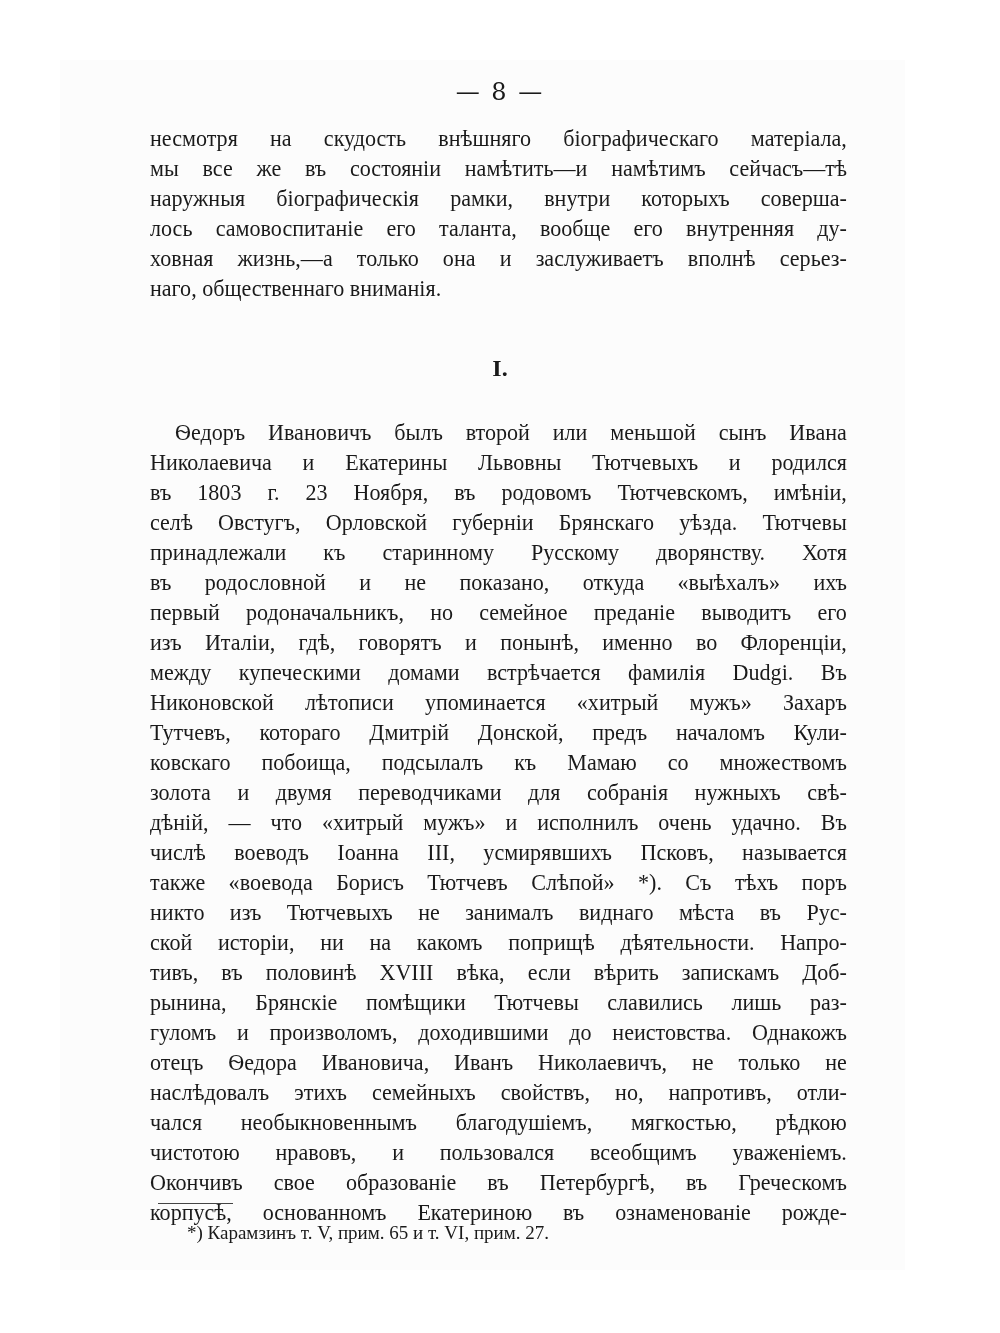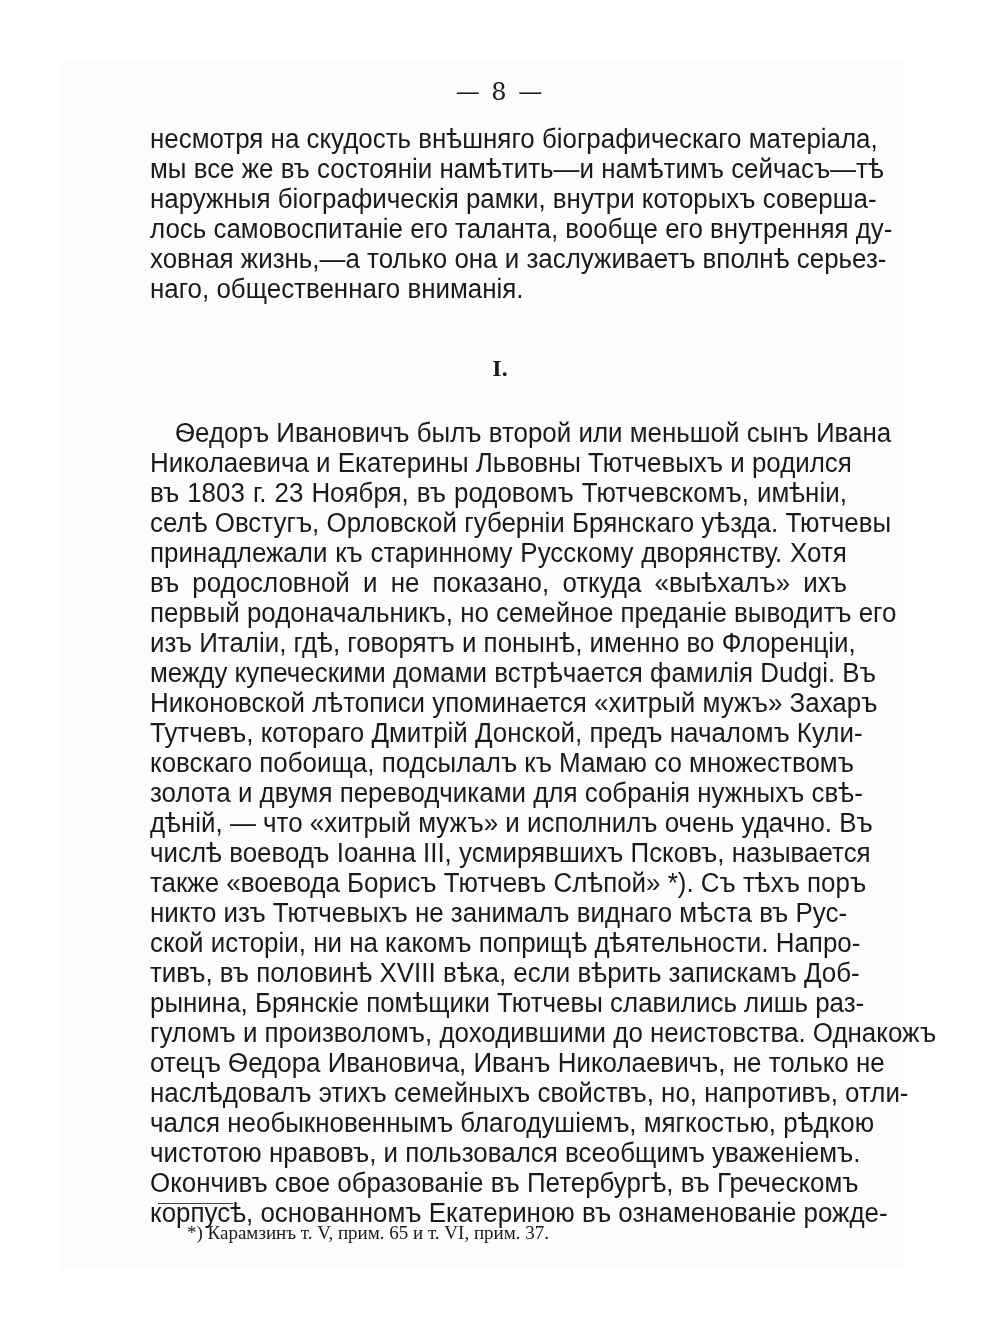--- a/index.html
+++ b/index.html
@@ -26,22 +26,22 @@
       width: 1000px;
       top: 78px;
       text-align: center;
       font-size: 24px;
       letter-spacing: 2px;
     }
     .text-block {
       position: absolute;
       left: 150px;
       width: 698px;
-      font-size: 27px;
-      font-family: Liberation Sans, sans-serif;
+      font-size: 23px;
+      font-family: Liberation Serif, serif;
     }
     .line {
       display: block;
       height: 30px;
       line-height: 30px;
       white-space: nowrap;
       text-align: justify;
       text-align-last: justify;
       transform: scaleX(0.96);
       transform-origin: left center;
@@ -120,13 +120,13 @@
   <span class="line">гуломъ и произволомъ, доходившими до неистовства. Однакожъ</span>
   <span class="line">отецъ Ѳедора Ивановича, Иванъ Николаевичъ, не только не</span>
   <span class="line">наслѣдовалъ этихъ семейныхъ свойствъ, но, напротивъ, отли-</span>
   <span class="line">чался необыкновеннымъ благодушіемъ, мягкостью, рѣдкою</span>
   <span class="line">чистотою нравовъ, и пользовался всеобщимъ уваженіемъ.</span>
   <span class="line">Окончивъ свое образованіе въ Петербургѣ, въ Греческомъ</span>
   <span class="line">корпусѣ, основанномъ Екатериною въ ознаменованіе рожде-</span>
 </div>
 
 <div class="footnote-rule"></div>
-<div class="footnote">*) Карамзинъ т. V, прим. 65 и т. VI, прим. 37.</div>
+<div class="footnote">*) Карамзинъ т. V, прим. 65 и т. VI, прим. 27.</div>
 
 </body></html>

